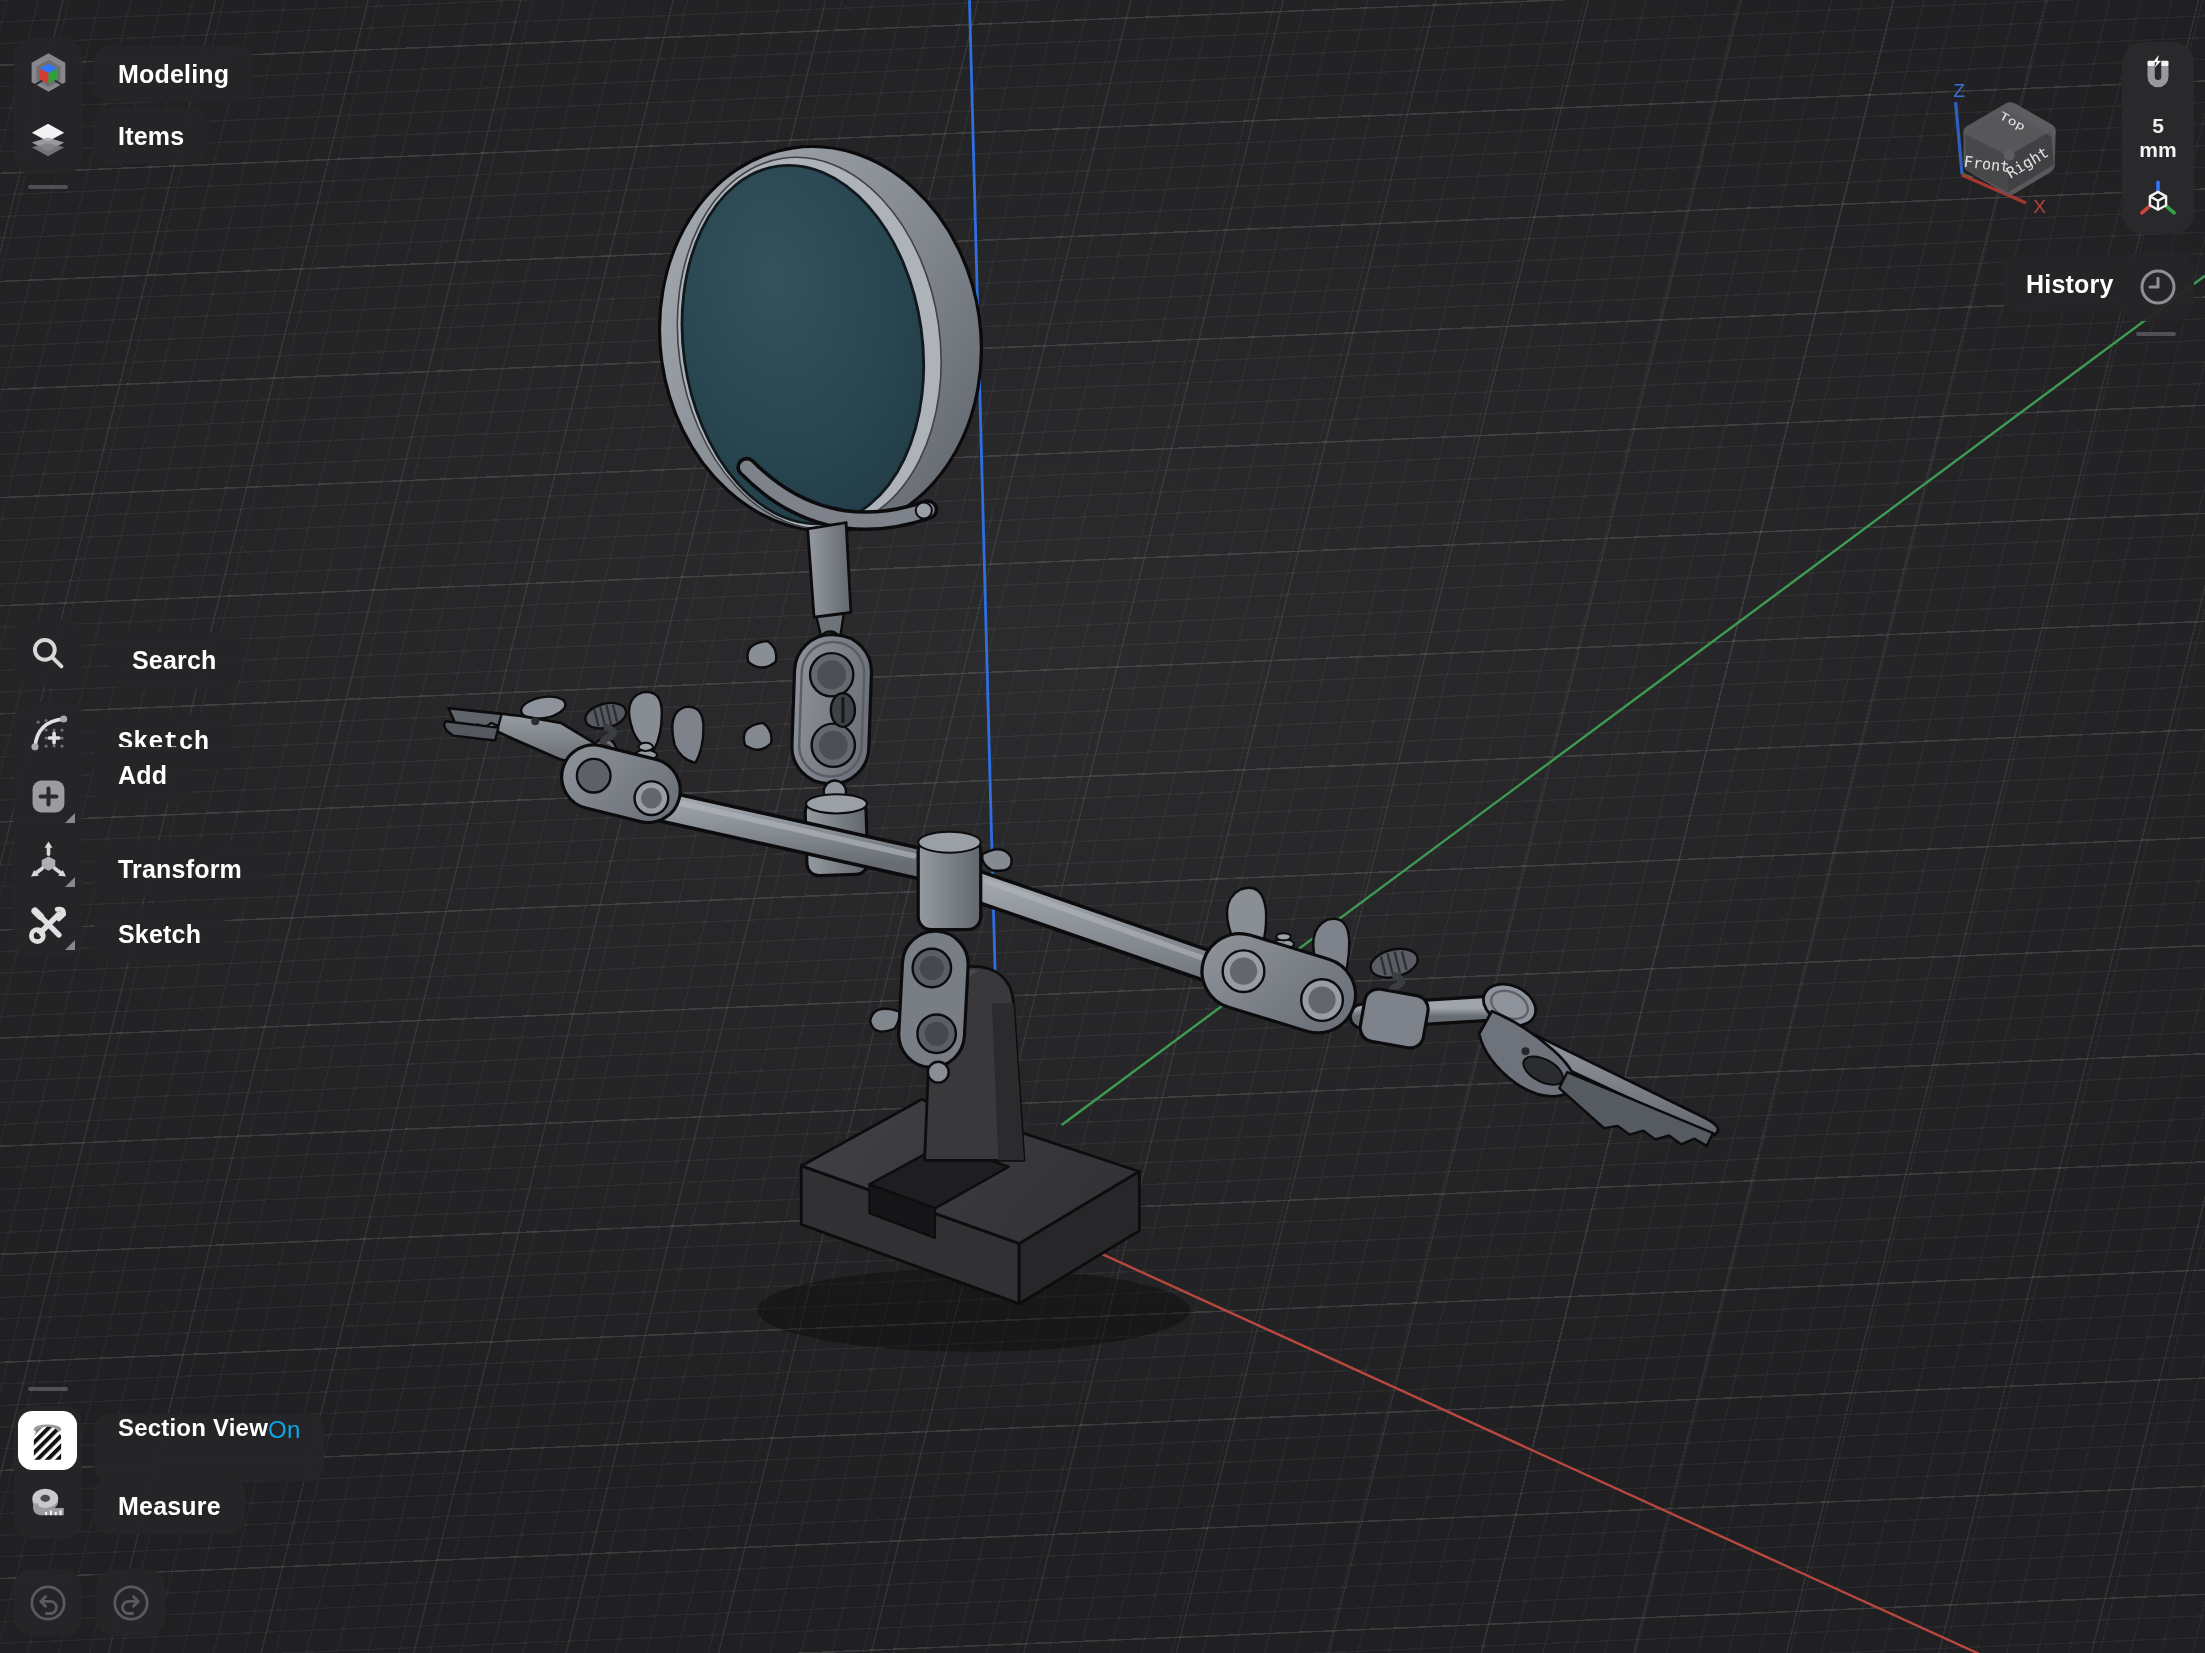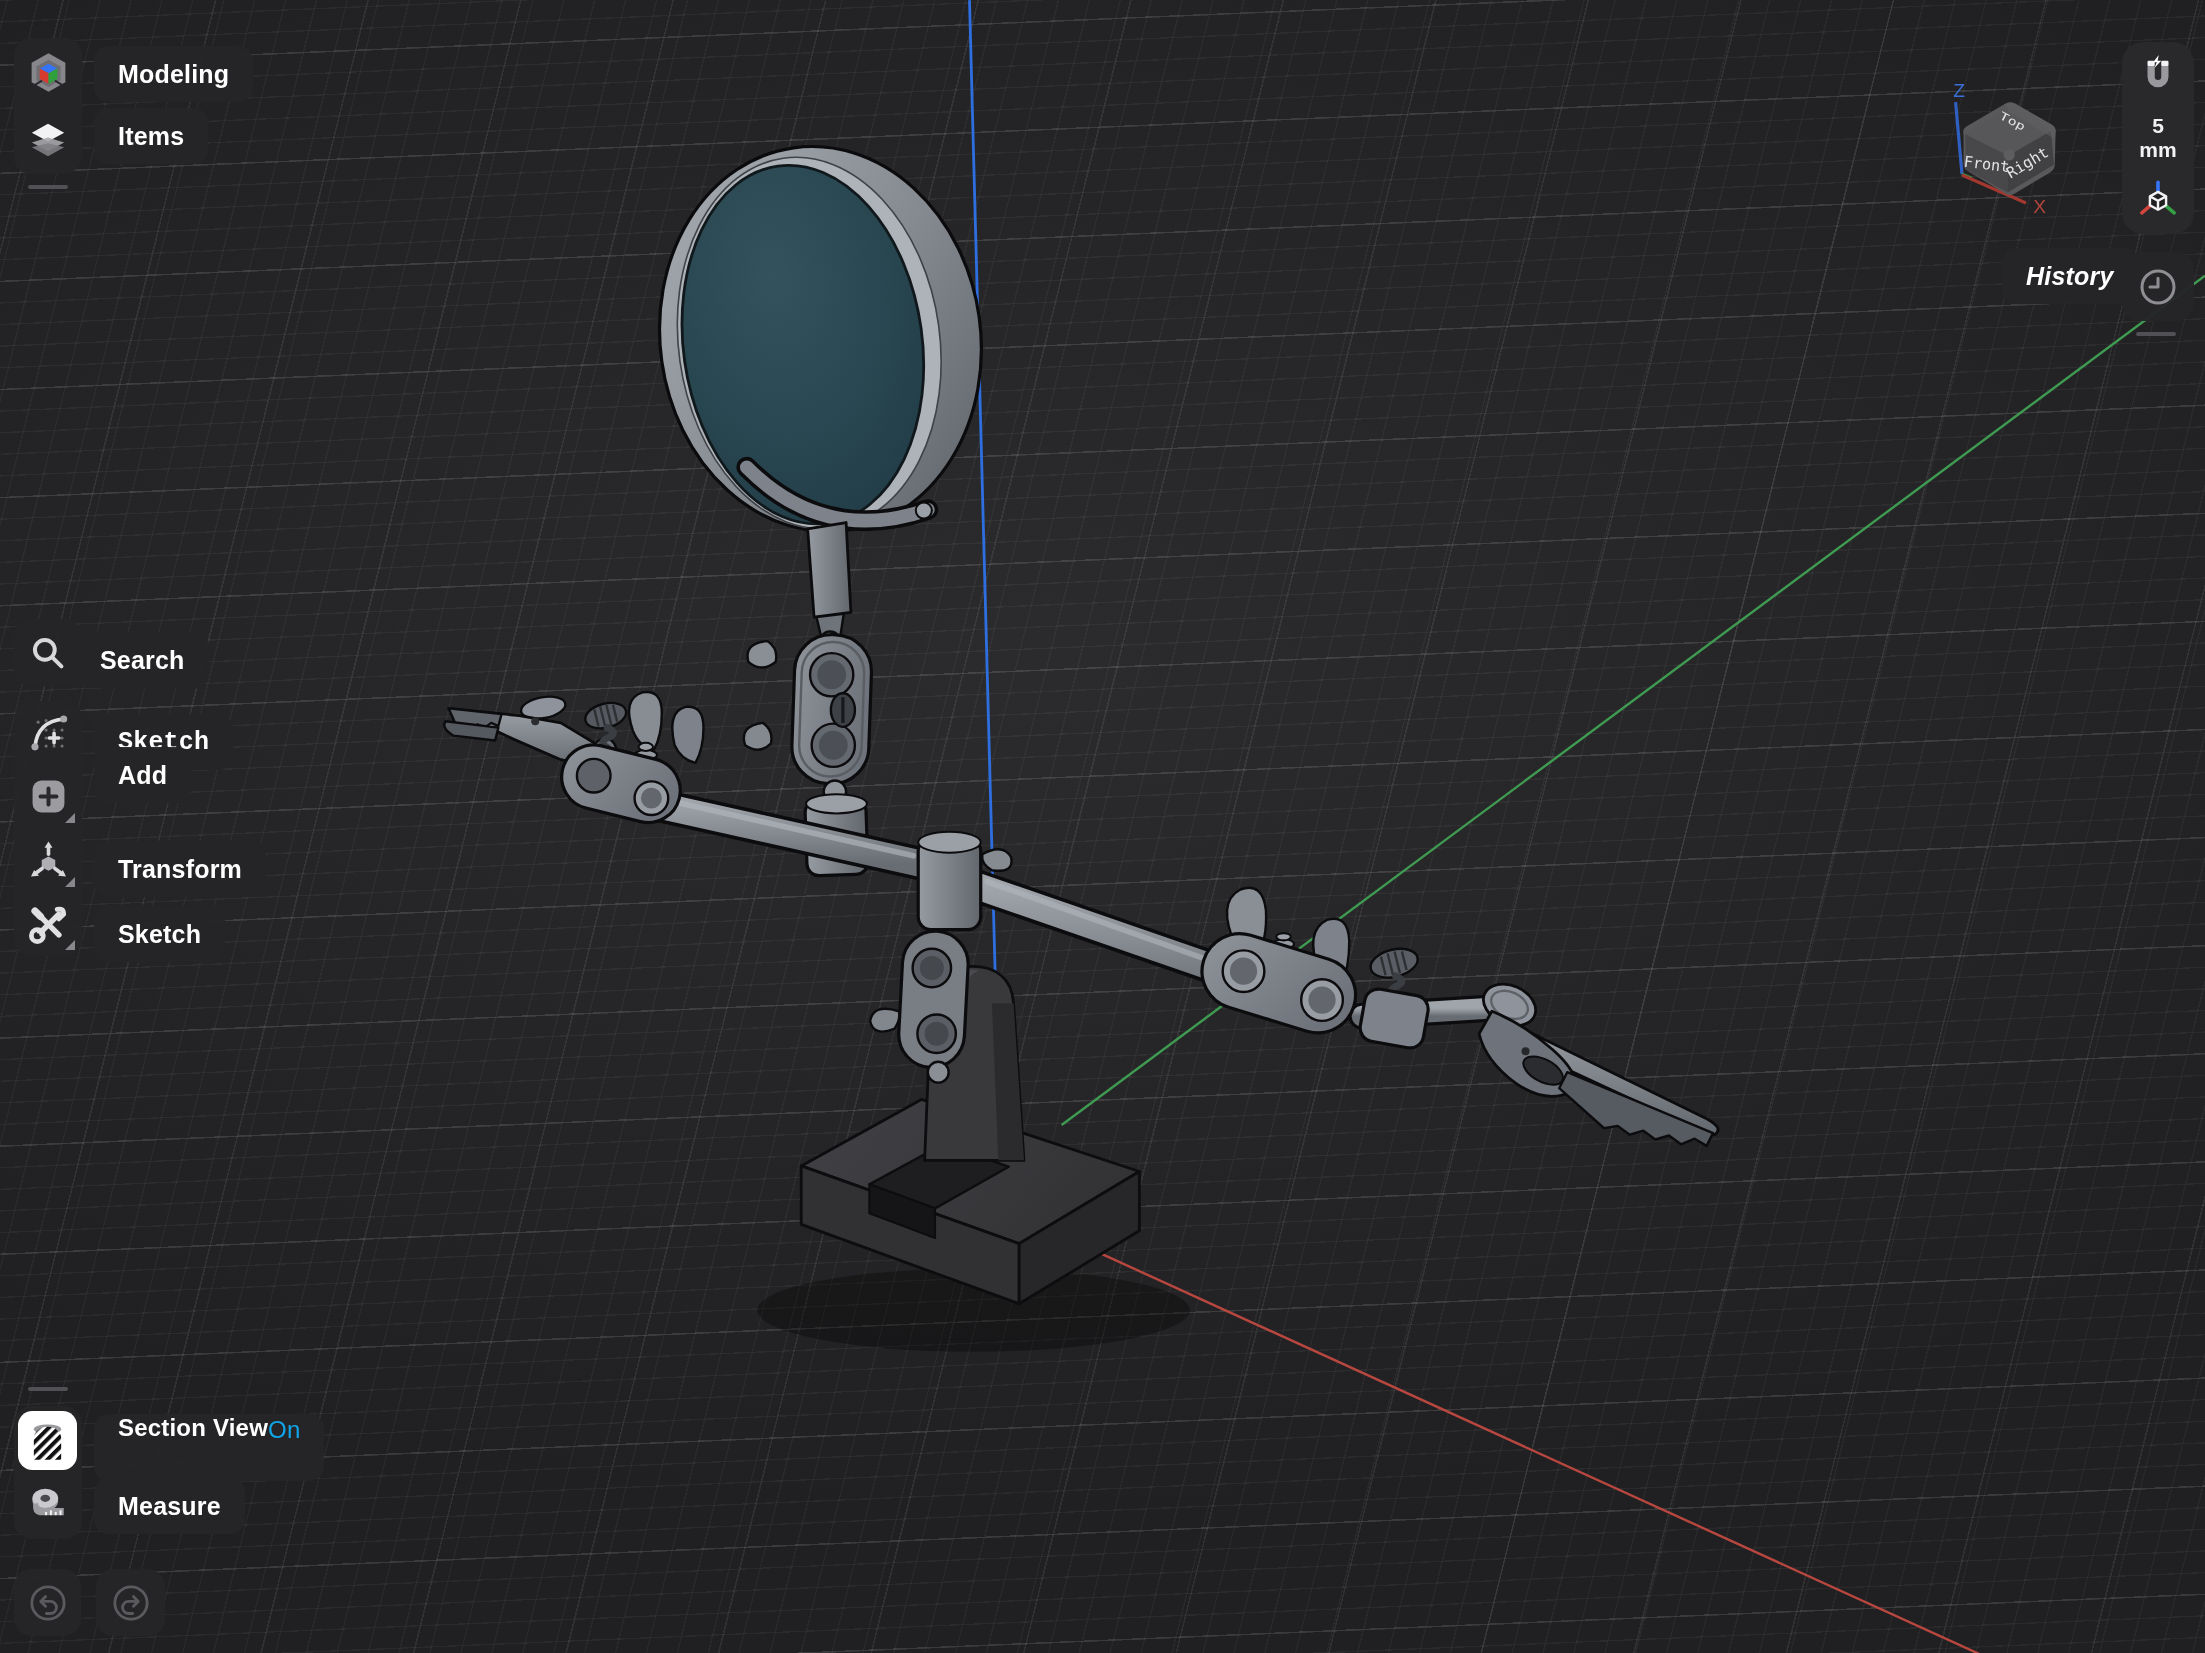--- a/index.html
+++ b/index.html
@@ -331,40 +331,40 @@
     </div>
     <svg width="42" height="42" viewBox="0 0 52 52">
       <line x1="26" y1="17" x2="26" y2="4" stroke="#3574F5" stroke-width="4.5" stroke-linecap="round"></line>
       <line x1="16.5" y1="33" x2="6" y2="42" stroke="#D0453E" stroke-width="4.5" stroke-linecap="round"></line>
       <line x1="35.5" y1="33" x2="46" y2="42" stroke="#35A046" stroke-width="4.5" stroke-linecap="round"></line>
       <polygon points="26,16 36,21.5 36,32.5 26,38 16,32.5 16,21.5" fill="#202022" stroke="#F2F2F4" stroke-width="3" stroke-linejoin="round"></polygon>
       <path d="M16 21.5 L26 27 L36 21.5 M26 27 V38" fill="none" stroke="#F2F2F4" stroke-width="3" stroke-linejoin="round"></path>
     </svg>
   </div>
 
-  <div class="pill" style="left:2002px; top:248px;font-style:italic;">
+  <div class="pill" style="left:2002px; top:256px;">
     <span>History</span>
   </div>
   <div class="square-btn" style="left:2122px; top:252px; width:72px; height:69px;">
     <svg width="40" height="40" viewBox="0 0 50 50">
       <circle cx="25" cy="25" r="20" fill="none" stroke="#8E8E93" stroke-width="3.8"></circle>
       <path d="M25 14 V25 H15" fill="none" stroke="#8E8E93" stroke-width="3.8" stroke-linecap="round" stroke-linejoin="round"></path>
     </svg>
   </div>
   <div class="mini-divider" style="left:2136px; top:332px;"></div>
 
   <div class="railbox" style="left:14.4px; top:619px; width:68px; height:67px;">
     <div class="cell">
       <svg width="38" height="38" viewBox="0 0 48 48">
         <circle cx="20" cy="20" r="12.5" fill="none" stroke="#D8D8DA" stroke-width="5"></circle>
         <line x1="29.5" y1="29.5" x2="41" y2="41" stroke="#D8D8DA" stroke-width="5" stroke-linecap="round"></line>
       </svg>
     </div>
   </div>
-  <div class="pill" style="left:76px; top:632px;">
+  <div class="pill" style="left:108px; top:632px;">
     <span>Search</span>
   </div>
 
   <div class="railbox" style="left:14.4px; top:701px; width:68px; height:255px;">
     <div class="cell">
       <svg width="43" height="43" viewBox="0 0 54 54">
         <g fill="#6E6E73">
           <circle cx="24" cy="24" r="2"></circle>
             <circle cx="34" cy="24" r="2"></circle>
             <circle cx="44" cy="24" r="2"></circle>

